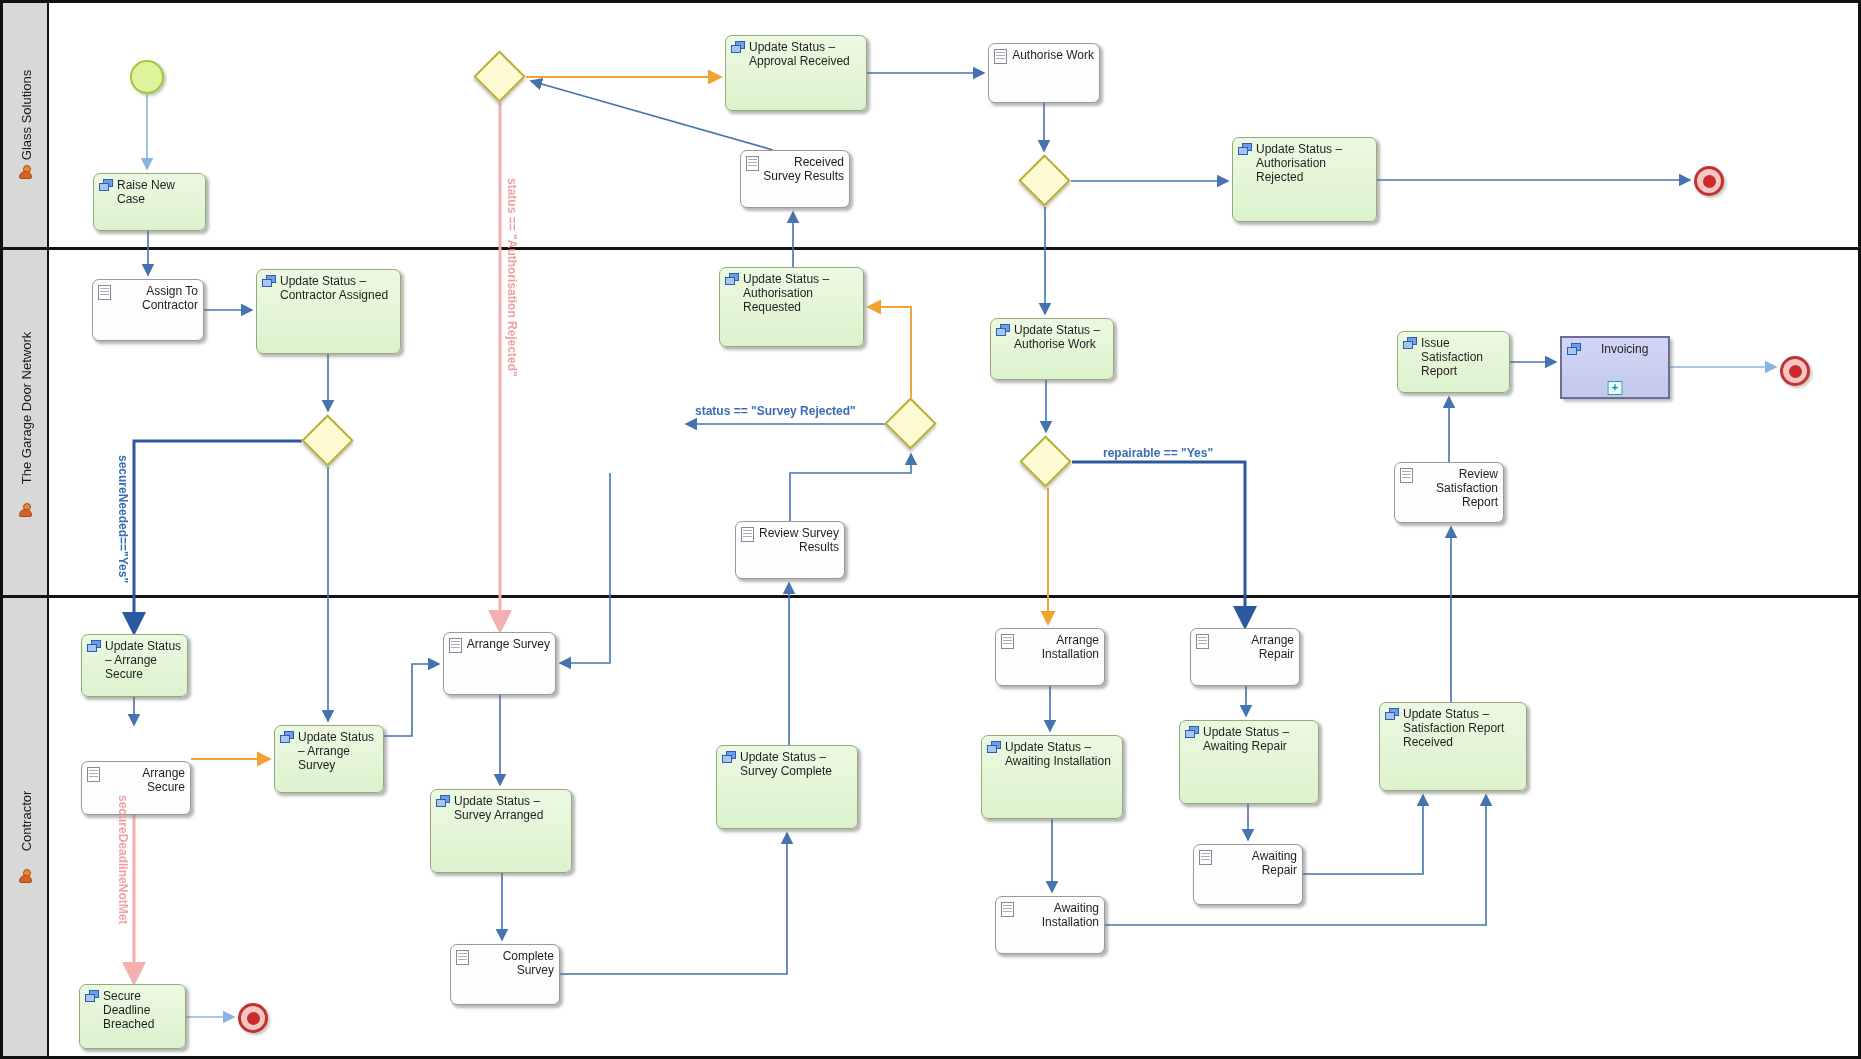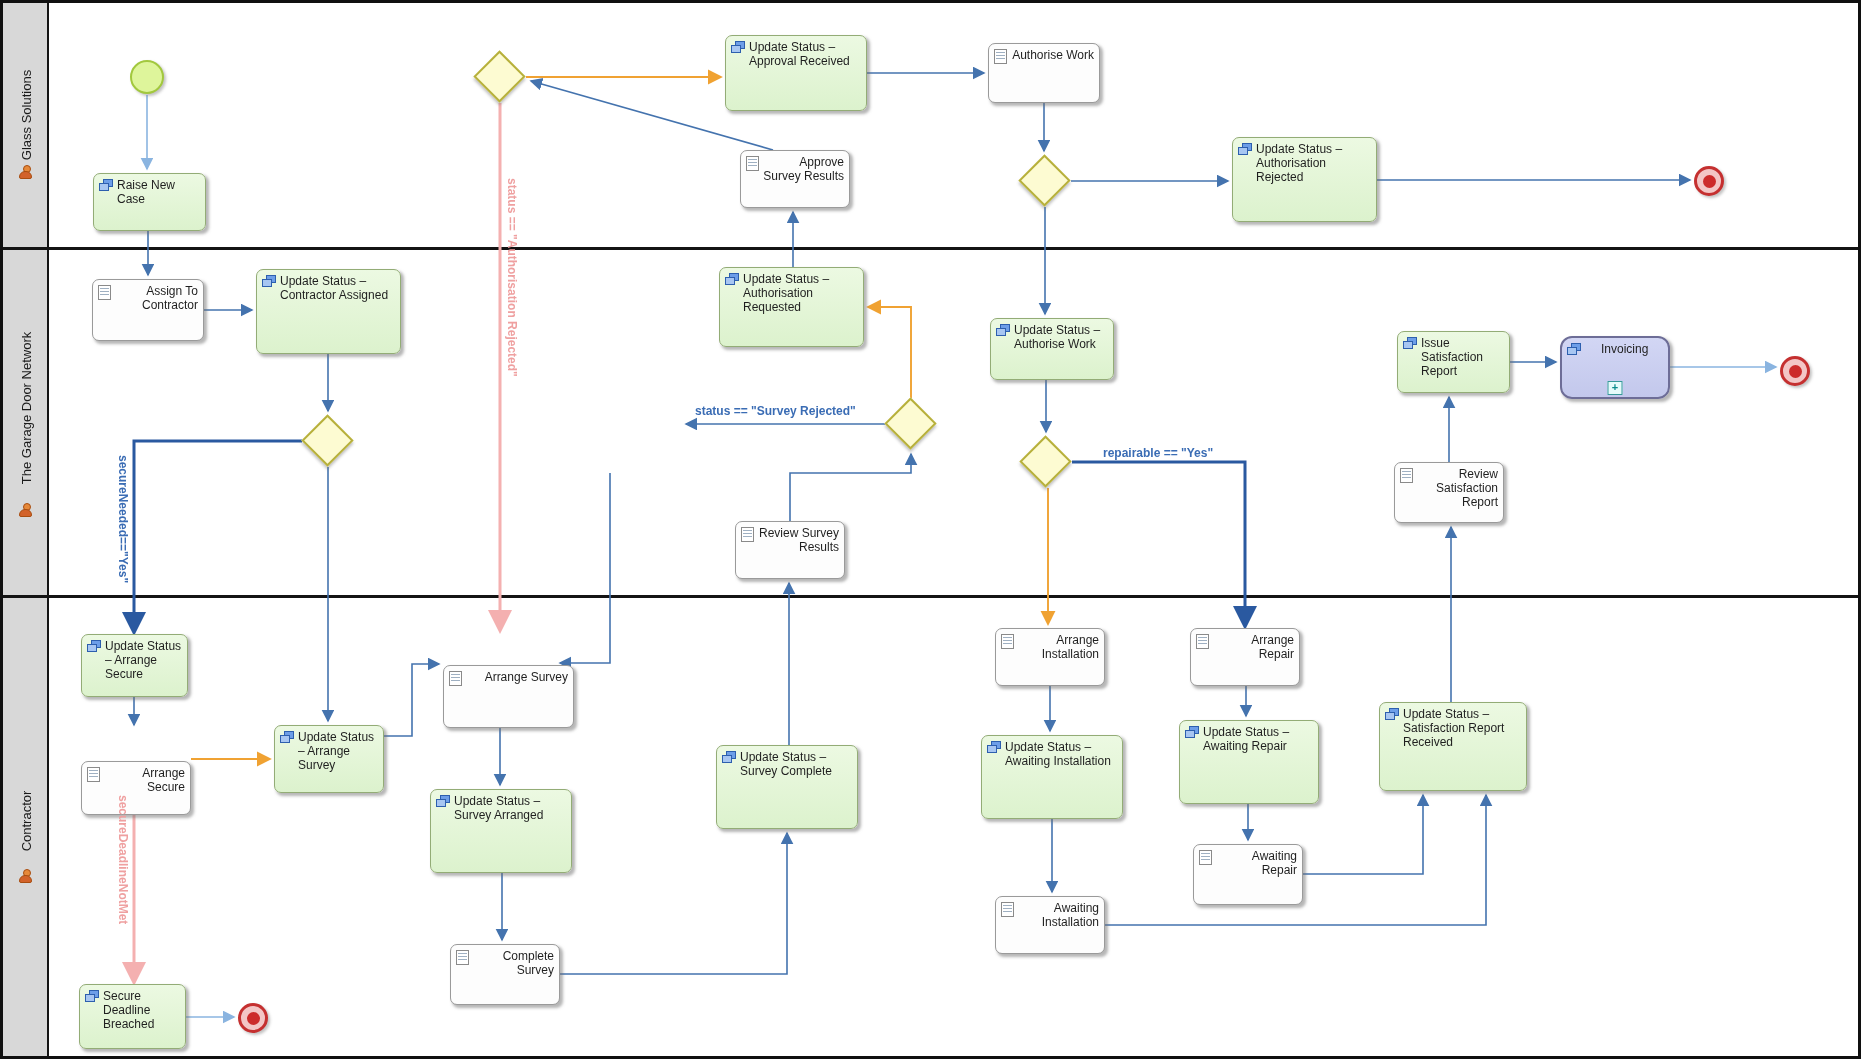--- a/index.html
+++ b/index.html
@@ -15,21 +15,21 @@
   .blue{stroke:#4473ae;}
   .lightblue{stroke:#8ab4e0;}
   .orange{stroke:#f0a232;stroke-width:1.9px;}
   .pink{stroke:#f4b0b0;stroke-width:3px;}
   .darkblue{stroke:#2a59a0;stroke-width:3px;}
   .task{position:absolute;display:flex;align-items:flex-start;gap:4px;padding:4px 5px;box-sizing:border-box;
         border-radius:7px;font-size:12px;line-height:1.18;color:#1f1f1f;z-index:2;
         box-shadow:2.5px 2.5px 3px rgba(110,110,110,.5);}
   .task.green{background:linear-gradient(180deg,#ecf9e2,#dcf2cd);border:1px solid #93ac76;}
   .task.white{background:#fdfdfd;border:1px solid #9a9a9a;text-align:right;}
-  .task.sub{background:linear-gradient(180deg,#d2d6f4,#c3c8ec);border:2px solid #6d6d97;border-radius:12px;gap:20px;}
+  .task.sub{background:linear-gradient(180deg,#d2d6f4,#c3c8ec);border:2px solid #6d6d97;border-radius:0;gap:20px;}
   .lbl{flex:1;}
   .icn{flex:0 0 auto;margin-top:1px;}
   .icn.screens{position:relative;width:14px;height:12px;}
   .icn.screens::before{content:"";position:absolute;right:0;top:0;width:8px;height:6px;background:#6d9ee8;border:1px solid #2d5fae;}
   .icn.screens::after{content:"";position:absolute;left:0;bottom:0;width:8px;height:6px;background:#a7c6f2;border:1px solid #2d5fae;}
   .icn.doc{position:relative;width:11px;height:13px;background:#fff;border:1px solid #8a8a8a;}
   .icn.doc::after{content:"";position:absolute;left:1px;right:1px;top:2px;bottom:2px;
         background:repeating-linear-gradient(to bottom,#9fb0c2 0 1px,transparent 1px 3px);}
   .plusbox{position:absolute;left:50%;bottom:2px;transform:translateX(-50%);width:13px;height:12px;
         background:#e6fbfb;border:1px solid #37989a;color:#0b8b8d;font-weight:bold;font-size:11px;line-height:11px;text-align:center;}
@@ -136,21 +136,21 @@
     <span class="lbl">Update Status – Approval Received</span>
   </div>
 
   <div class="task white" style="left:985px;top:40px;width:112px;height:60px">
     <span class="icn doc"></span>
     <span class="lbl">Authorise Work</span>
   </div>
 
   <div class="task white" style="left:737px;top:147px;width:110px;height:58px">
     <span class="icn doc"></span>
-    <span class="lbl">Approve Survey Results</span>
+    <span class="lbl">Received Survey Results</span>
   </div>
 
   <div class="gateway" style="left:1023px;top:159px"></div>
 
   <div class="task green" style="left:1229px;top:134px;width:145px;height:85px">
     <span class="icn screens"></span>
     <span class="lbl">Update Status – Authorisation Rejected</span>
   </div>
 
   <div class="event end" style="left:1691px;top:163px">
@@ -217,21 +217,21 @@
   <div class="task white" style="left:78px;top:758px;width:110px;height:54px">
     <span class="icn doc"></span>
     <span class="lbl">Arrange Secure</span>
   </div>
 
   <div class="task green" style="left:271px;top:722px;width:110px;height:68px">
     <span class="icn screens"></span>
     <span class="lbl">Update Status – Arrange Survey</span>
   </div>
 
-  <div class="task white" style="left:440px;top:662px;width:131px;height:63px">
+  <div class="task white" style="left:440px;top:629px;width:113px;height:63px">
     <span class="icn doc"></span>
     <span class="lbl">Arrange Survey</span>
   </div>
 
   <div class="task green" style="left:427px;top:786px;width:142px;height:84px">
     <span class="icn screens"></span>
     <span class="lbl">Update Status – Survey Arranged</span>
   </div>
 
   <div class="task white" style="left:447px;top:941px;width:110px;height:61px">

